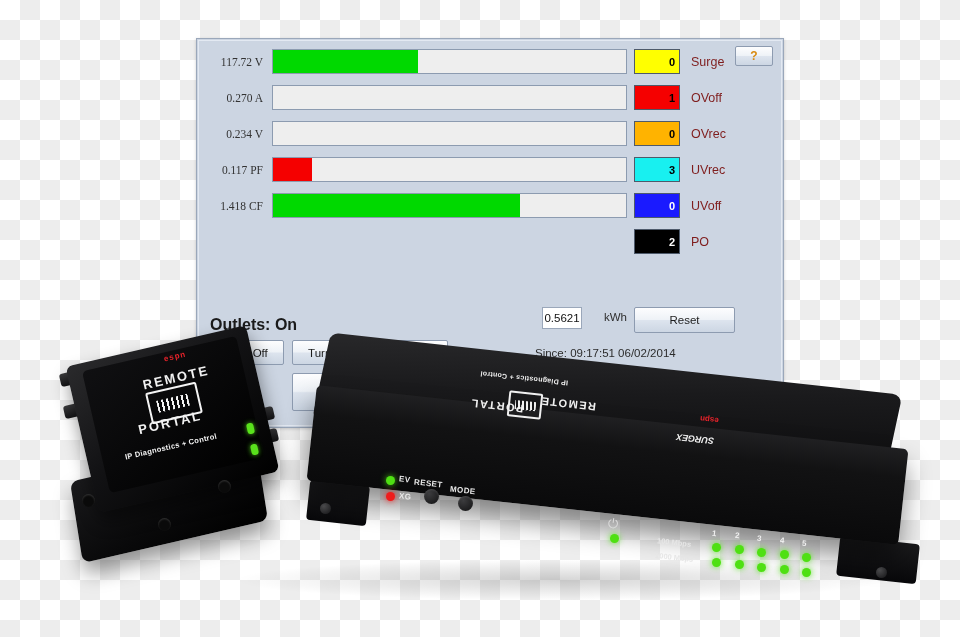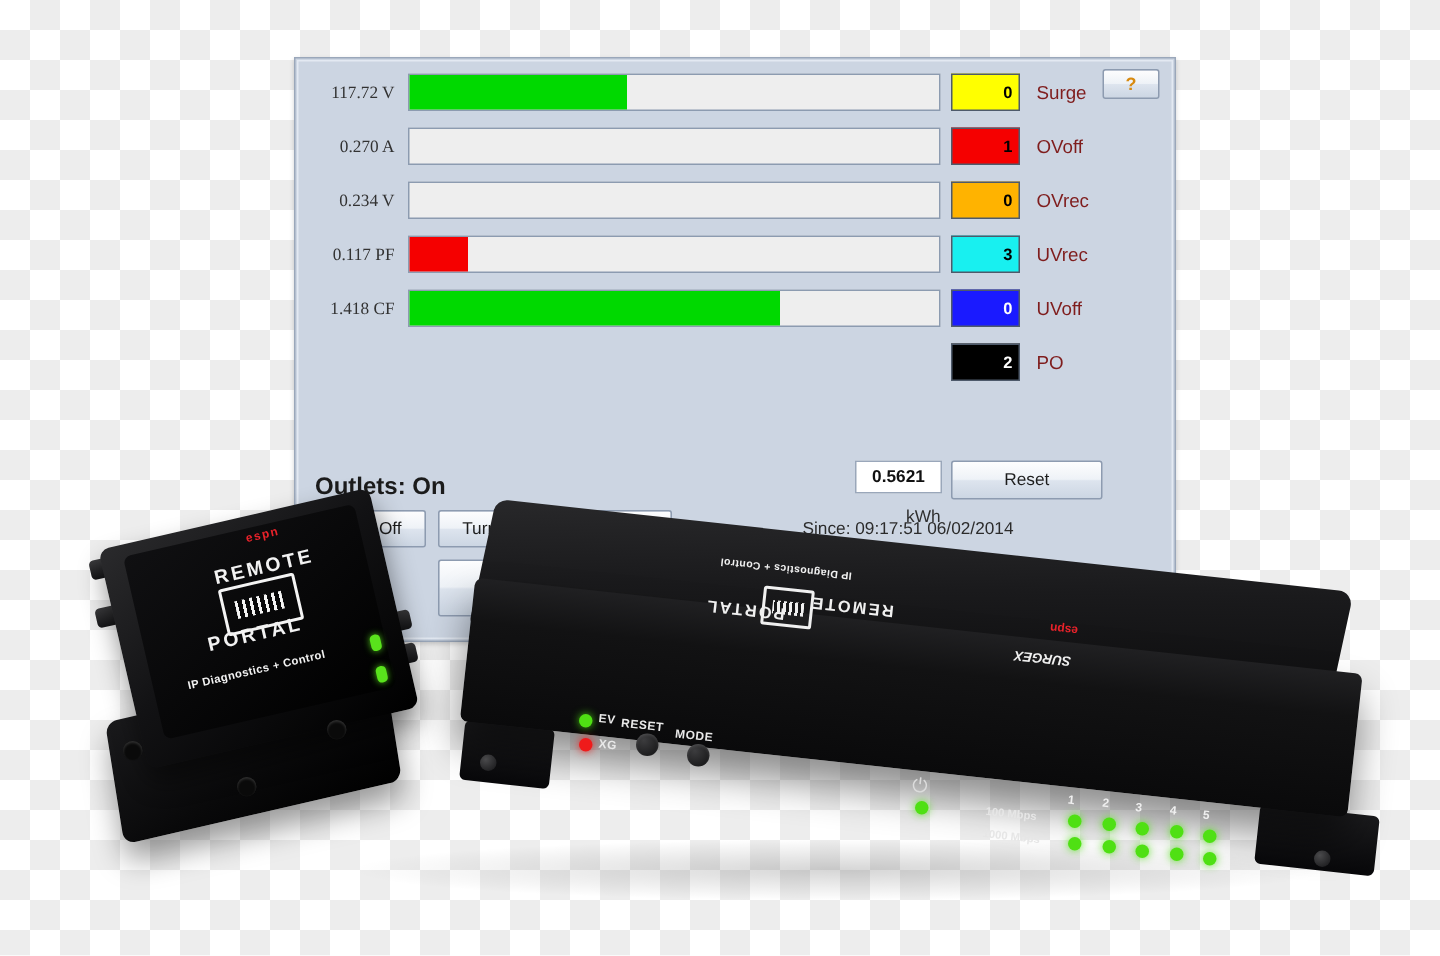--- a/index.html
+++ b/index.html
@@ -88,28 +88,27 @@
   }
   #clear-button { position:absolute; left:437px; top:225px; width:101px; height:26px; }
   #reset-button { position:absolute; left:437px; top:268px; width:101px; height:26px; }
 
   #outlets-state {
     position:absolute; left:13px; top:266px;
     font-size:16px; font-weight:bold; color:#1b1b1b;margin-top:11px;
   }
   #kwh-value {
     position:absolute; left:345px; top:268px;
-    width:58px; height:22px;
+    width:40px; height:22px;
     background:#ffffff; border:1px solid #9aa7ba;
     display:flex; align-items:center; justify-content:center;
-    font-size:11.5px; font-weight:bold; color:#111;
+    font-size:11.5px; font-weight:normal; color:#111;
     box-sizing:border-box;
-    margin-left:28px;
-  }
-  #kwh-unit { position:absolute; left:407px; top:272px; font-size:11.5px; color:#2f2f2f;margin-top:28px; }
+  }
+  #kwh-unit { position:absolute; left:407px; top:272px; font-size:11.5px; color:#2f2f2f; }
   #since-text { position:absolute; left:338px; top:308px; font-size:11.5px; color:#2b2b2b; white-space:nowrap; }
 
   .action-btn { position:absolute; top:301px; width:74px; height:25px; }
   #turn-off-button { left:13px; }
   #turn-on-button  { left:95px; }
   #cycle-button    { left:177px; }
 
   .icon-btn { position:absolute; top:334px; width:74px; height:38px; }
   #waveform-button { left:95px; }
   #secondary-icon-button { left:177px; }

